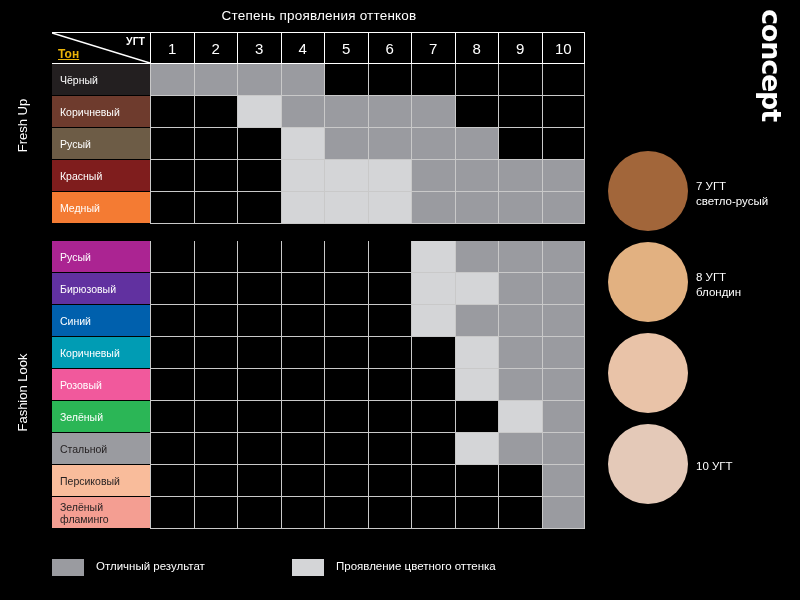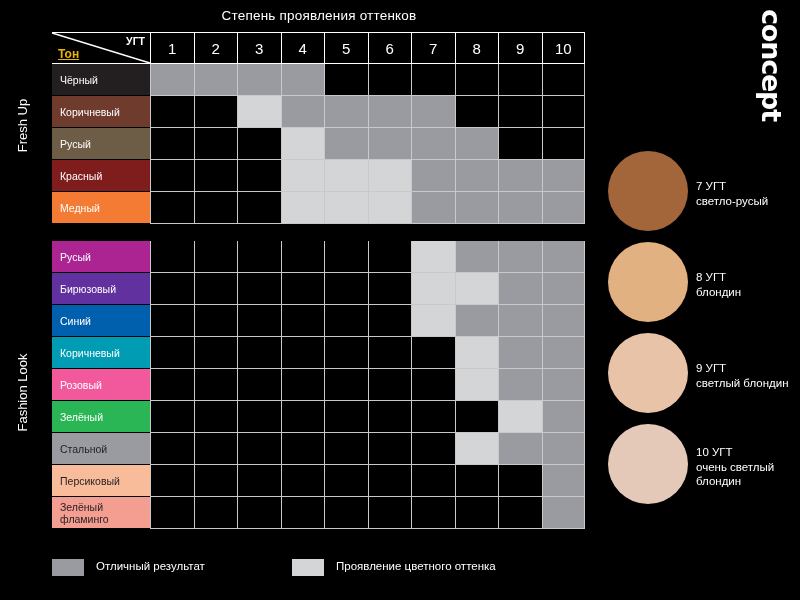--- a/index.html
+++ b/index.html
@@ -485,30 +485,25 @@
     </div>
     <div class="level-item" style="top: 182px;">
       <div class="level-swatch" style="background: rgb(226, 177, 129);"></div>
       <div class="level-text">
         <div class="level-title">8  УГТ</div>
         <div class="level-desc">блондин</div>
       </div>
     </div>
     <div class="level-item" style="top: 273px;">
       <div class="level-swatch" style="background: rgb(233, 195, 168);"></div>
-      <div class="level-text">
-        <div class="level-title">9  УГТ</div>
-        <div class="level-desc">светлый блондин</div>
-      </div>
     </div>
     <div class="level-item" style="top: 364px;">
       <div class="level-swatch" style="background: rgb(228, 201, 184);"></div>
       <div class="level-text">
         <div class="level-title">10  УГТ</div>
-        <div class="level-desc">очень светлый блондин</div>
       </div>
     </div>
   </div>
 
 <div id="legend">
     <div class="legend-item" id="legend-item-0">
       <span class="legend-swatch" style="background: rgb(154, 155, 160);"></span>
       <span class="legend-label">Отличный результат</span>
     </div>
     <div class="legend-item" id="legend-item-1">

